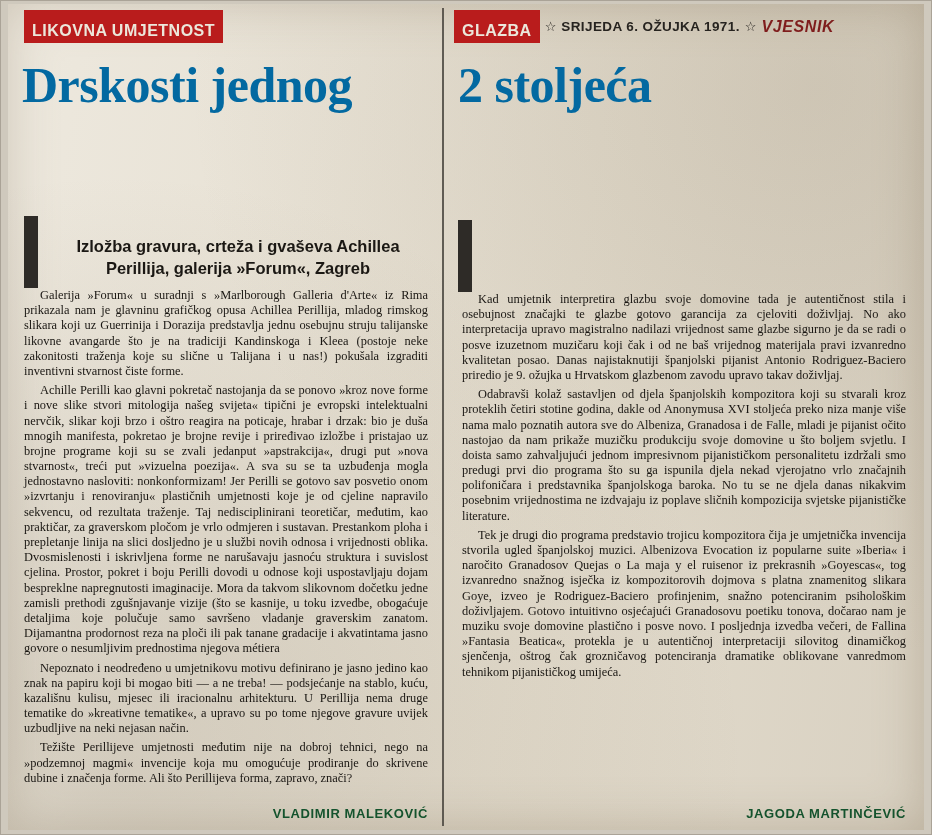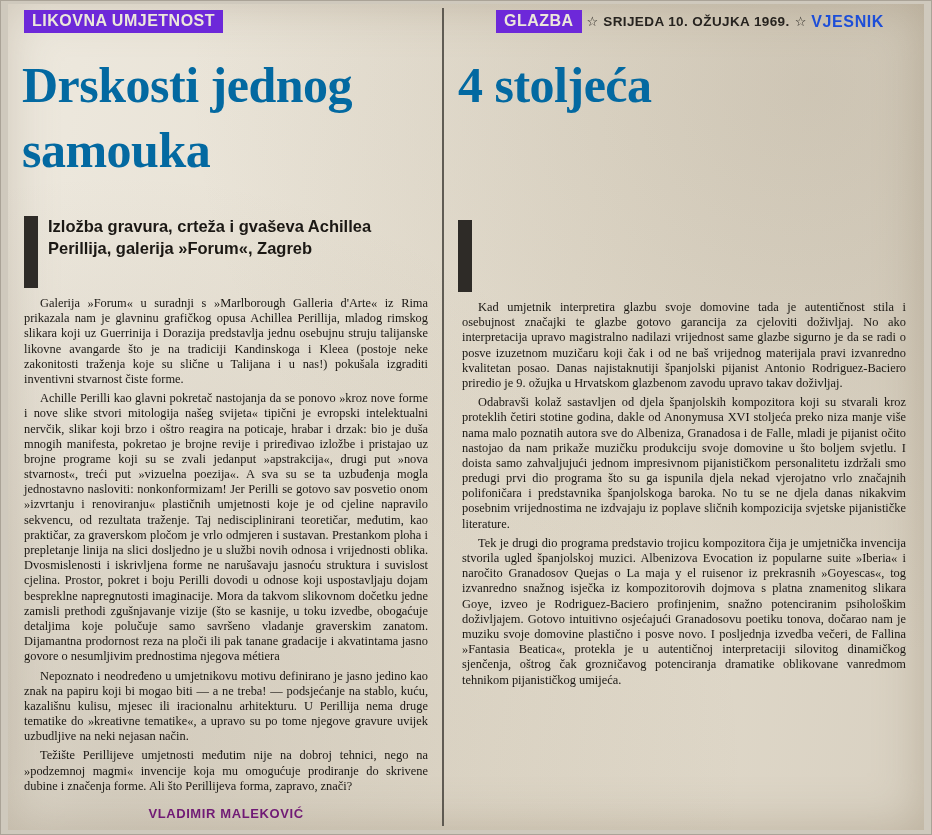--- a/index.html
+++ b/index.html
@@ -46,27 +46,27 @@
     opacity: .85;
   }
 
   
   .kicker-row {
     position: absolute;
     display: flex;
     align-items: center;
   }
   .kicker {
-    background: #6d28d9;
+    background: #b91c1c;
     color: #ece7db;
     font-family: "Liberation Sans", sans-serif;
     font-weight: bold;
     font-size: 16px;
     letter-spacing: .5px;
-    padding: 3px 8px 4px 8px;
+    padding: 13px 8px 4px 8px;
     line-height: 1;
     display: inline-block;
   }
   .dateline {
     font-family: "Liberation Sans", sans-serif;
     font-weight: bold;
     font-size: 13.5px;
     color: #26231f;
     letter-spacing: .4px;
     white-space: nowrap;
@@ -74,21 +74,22 @@
   .star {
     font-size: 13px;
     color: #26231f;
     padding: 0 5px;
   }
   .masthead {
     font-family: "Liberation Sans", sans-serif;
     font-weight: bold;
     font-size: 16px;
     letter-spacing: .6px;
-    color: #1d4ed8;
+    color: #7f1d1d;
+    font-style: italic;
   }
 
   
   .headline {
     font-family: "Liberation Serif", serif;
     font-weight: bold;
     color: #0369a1;
     line-height: 0.98;
     letter-spacing: -0.5px;
     margin-top: 25px;
@@ -114,22 +115,23 @@
   .subhead {
     font-family: "Liberation Sans", sans-serif;
     font-weight: bold;
     font-size: 16.5px;
     line-height: 1.32;
     color: #1b1814;
   }
   .sub-left {
     position: absolute;
     left: 48px;
-    top: 216px;
+    top: 236px;
     width: 380px;
+    text-align: center;
   }
   .sub-right {
     position: absolute;
     left: 470px;
     top: 222px;
     width: 438px;
   }
   .sub-bar {
     position: absolute;
     width: 14px;
@@ -139,36 +141,35 @@
   .sub-bar-right { left: 458px; top: 220px; height: 72px; }
 
   
   .body {
     position: absolute;
     font-family: "Liberation Serif", serif;
     font-size: 12.4px;
     line-height: 1.225;
     color: #191612;
     text-align: justify;
-    margin-top: 8px;
   }
   .body p {
     margin: 0 0 4px 0;
     text-indent: 16px;
   }
   .body-left  { left: 24px;  top: 288px; width: 404px; }
   .body-right { left: 462px; top: 292px; width: 444px; }
 
   .byline {
     font-family: "Liberation Sans", sans-serif;
     font-weight: bold;
     font-size: 13px;
     letter-spacing: .6px;
-    color: #701a75;
-    text-align: center;
+    color: #14532d;
+    text-align: right;
     position: absolute;
   }
   .byline-left  { left: 24px;  top: 806px; width: 404px; }
   .byline-right { left: 462px; top: 806px; width: 444px; }
   .edge-shadow {
     position: absolute;
     inset: 0;
     pointer-events: none;
     box-shadow: inset 0 0 0 1px rgba(60,52,40,0.25);
   }
@@ -179,48 +180,48 @@
 <div id="page">
   <div class="paper"></div>
   <div class="col-rule"></div>
 
   <div class="kicker-row" style="left:24px; top:10px;">
     <span class="kicker">LIKOVNA UMJETNOST</span>
   </div>
 
   <div class="headline hl-left">
     <span class="l1">Drskosti jednog</span>
-    <span class="l2">samouka</span>
   </div>
 
   <div class="sub-bar sub-bar-left"></div>
   <div class="subhead sub-left">Izložba gravura, crteža i gvaševa Achillea Perillija, galerija »Forum«, Zagreb</div>
 
   <div class="body body-left">
     <p>Galerija »Forum« u suradnji s »Marlborough Galleria d'Arte« iz Rima prikazala nam je glavninu grafičkog opusa Achillea Perillija, mladog rimskog slikara koji uz Guerrinija i Dorazija predstavlja jednu osebujnu struju talijanske likovne avangarde što je na tradiciji Kandinskoga i Kleea (postoje neke zakonitosti traženja koje su slične u Talijana i u nas!) pokušala izgraditi inventivni stvarnost čiste forme.</p>
     <p>Achille Perilli kao glavni pokretač nastojanja da se ponovo »kroz nove forme i nove slike stvori mitologija našeg svijeta« tipični je evropski intelektualni nervčik, slikar koji brzo i oštro reagira na poticaje, hrabar i drzak: bio je duša mnogih manifesta, pokretao je brojne revije i priređivao izložbe i pristajao uz brojne programe koji su se zvali jedanput »apstrakcija«, drugi put »nova stvarnost«, treći put »vizuelna poezija«. A sva su se ta uzbuđenja mogla jednostavno nasloviti: nonkonformizam! Jer Perilli se gotovo sav posvetio onom »izvrtanju i renoviranju« plastičnih umjetnosti koje je od cjeline napravilo sekvencu, od rezultata traženje. Taj nedisciplinirani teoretičar, međutim, kao praktičar, za graverskom pločom je vrlo odmjeren i sustavan. Prestankom ploha i prepletanje linija na slici dosljedno je u službi novih odnosa i vrijednosti oblika. Dvosmislenosti i iskrivljena forme ne narušavaju jasnoću struktura i suvislost cjelina. Prostor, pokret i boju Perilli dovodi u odnose koji uspostavljaju dojam bespreklne napregnutosti imaginacije. Mora da takvom slikovnom dočetku jedne zamisli prethodi zgušnjavanje vizije (što se kasnije, u toku izvedbe, obogaćuje detaljima koje polučuje samo savršeno vladanje graverskim zanatom. Dijamantna prodornost reza na ploči ili pak tanane gradacije i akvatintama jasno govore o nesumljivim prednostima njegova métiera</p>
     <p>Nepoznato i neodređeno u umjetnikovu motivu definirano je jasno jedino kao znak na papiru koji bi mogao biti — a ne treba! — podsjećanje na stablo, kuću, kazališnu kulisu, mjesec ili iracionalnu arhitekturu. U Perillija nema druge tematike do »kreativne tematike«, a upravo su po tome njegove gravure uvijek uzbudljive na neki nejasan način.</p>
     <p>Težište Perillijeve umjetnosti međutim nije na dobroj tehnici, nego na »podzemnoj magmi« invencije koja mu omogućuje prodiranje do skrivene dubine i značenja forme. Ali što Perillijeva forma, zapravo, znači?</p>
   </div>
   <div class="byline byline-left">VLADIMIR MALEKOVIĆ</div>
 
-  <div class="kicker-row" style="left:432px; top:10px; width:452px;justify-content:flex-end;">
+  <div class="kicker-row" style="left:454px; top:10px; width:452px;">
     <span class="kicker">GLAZBA</span>
     <span class="star">☆</span>
-    <span class="dateline">SRIJEDA 10. OŽUJKA 1969.</span>
+    <span class="dateline">SRIJEDA 6. OŽUJKA 1971.</span>
     <span class="star">☆</span>
     <span class="masthead">VJESNIK</span>
   </div>
 
   <div class="headline hl-right">
-    <span class="l1">4 stoljeća</span>
+    <span class="l1">2 stoljeća</span>
   </div>
 
   <div class="sub-bar sub-bar-right"></div>
 
   <div class="body body-right">
     <p>Kad umjetnik interpretira glazbu svoje domovine tada je autentičnost stila i osebujnost značajki te glazbe gotovo garancija za cjeloviti doživljaj. No ako interpretacija upravo magistralno nadilazi vrijednost same glazbe sigurno je da se radi o posve izuzetnom muzičaru koji čak i od ne baš vrijednog materijala pravi izvanredno kvalitetan posao. Danas najistaknutiji španjolski pijanist Antonio Rodriguez-Baciero priredio je 9. ožujka u Hrvatskom glazbenom zavodu upravo takav doživljaj.</p>
     <p>Odabravši kolaž sastavljen od djela španjolskih kompozitora koji su stvarali kroz proteklih četiri stotine godina, dakle od Anonymusa XVI stoljeća preko niza manje više nama malo poznatih autora sve do Albeniza, Granadosa i de Falle, mladi je pijanist očito nastojao da nam prikaže muzičku produkciju svoje domovine u što boljem svjetlu. I doista samo zahvaljujući jednom impresivnom pijanističkom personalitetu izdržali smo predugi prvi dio programa što su ga ispunila djela nekad vjerojatno vrlo značajnih polifoničara i predstavnika španjolskoga baroka. No tu se ne djela danas nikakvim posebnim vrijednostima ne izdvajaju iz poplave sličnih kompozicija svjetske pijanističke literature.</p>
     <p>Tek je drugi dio programa predstavio trojicu kompozitora čija je umjetnička invencija stvorila ugled španjolskoj muzici. Albenizova Evocation iz popularne suite »Iberia« i naročito Granadosov Quejas o La maja y el ruisenor iz prekrasnih »Goyescas«, tog izvanredno snažnog isječka iz kompozitorovih dojmova s platna znamenitog slikara Goye, izveo je Rodriguez-Baciero profinjenim, snažno potenciranim psihološkim doživljajem. Gotovo intuitivno osjećajući Granadosovu poetiku tonova, dočarao nam je muziku svoje domovine plastično i posve novo. I posljednja izvedba večeri, de Fallina »Fantasia Beatica«, protekla je u autentičnoj interpretaciji silovitog dinamičkog sjenčenja, oštrog čak grozničavog potenciranja dramatike oblikovane vanredmom tehnikom pijanističkog umijeća.</p>
   </div>
+  <div class="byline byline-right">JAGODA MARTINČEVIĆ</div>
 
   <div class="edge-shadow"></div>
 </div>
 
 </body></html>

